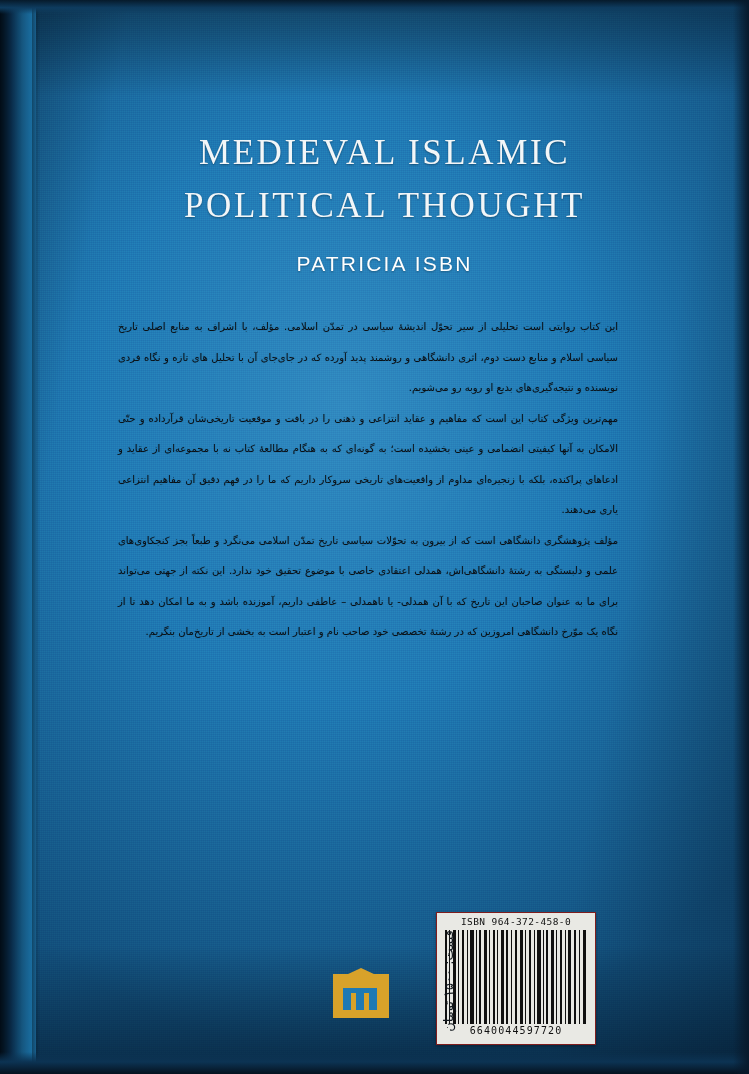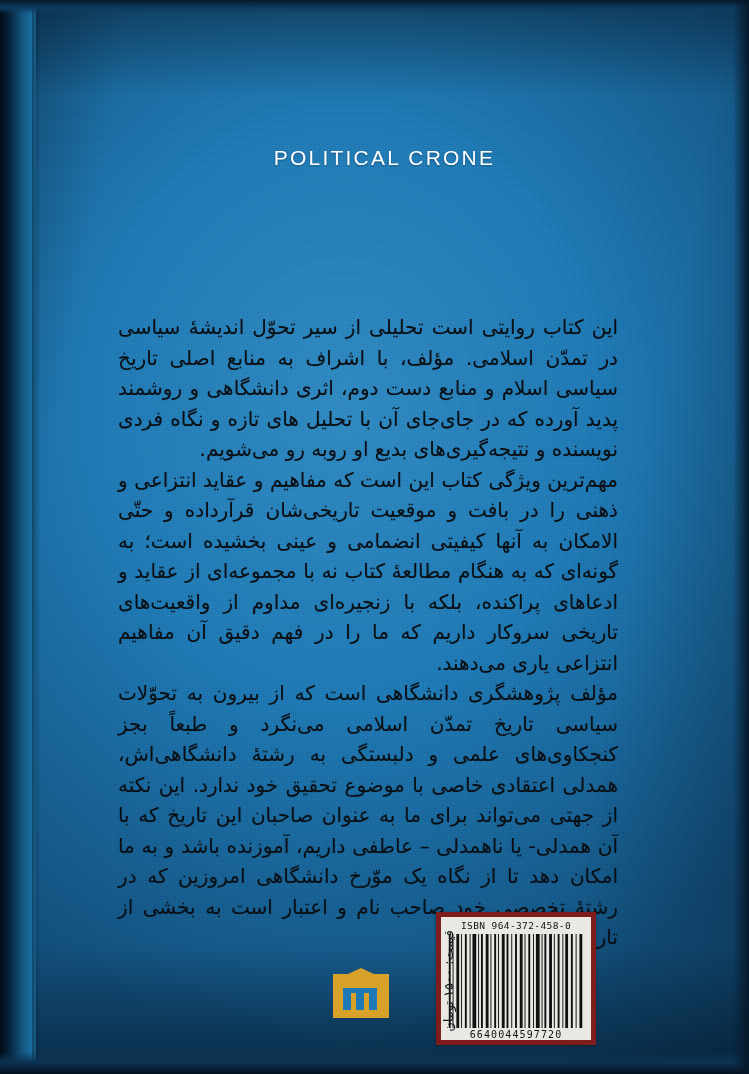--- a/index.html
+++ b/index.html
@@ -119,21 +119,21 @@
   .blurb {
     position: absolute;
     top: 312px;
     left: 118px;
     width: 500px;
     direction: rtl;
     text-align: justify;
     text-align-last: right;
     color: #0a0f14;
     font-family: "DejaVu Sans", sans-serif;
-    font-size: 20px;
+    font-size: 10px;
     line-height: 30.5px;
     text-shadow: 0 0 1px rgba(0,0,0,0.25);
   }
   .blurb p {
     margin: 0 0 0 0;
   }
 
   
   .publisher-logo {
     position: absolute;
@@ -145,21 +145,21 @@
   .publisher-logo svg { display: block; }
 
   
   .barcode-block {
     position: absolute;
     left: 436px;
     top: 912px;
     width: 160px;
     height: 133px;
     background: #e9e9e4;
-    border: 5px solid #7f1d1d;
+    border: 1px solid #7f1d1d;
     box-shadow: 0 1px 3px rgba(0,0,0,0.35);
     padding: 3px 4px 2px 4px;
     box-sizing: border-box;
   }
   .isbn-text {
     font-family: "DejaVu Sans Mono", monospace;
     font-size: 9.5px;
     color: #111;
     text-align: center;
     letter-spacing: 0.4px;
@@ -199,21 +199,23 @@
 </head>
 <body>
 
 <div id="book-back-cover">
 
   <div class="cloth-texture"></div>
 
   <div class="content">
 
     <div class="title-block">
-      <div class="book-author">POLITICAL CRONE</div>
+      <div class="book-title">MEDIEVAL ISLAMIC
+POLITICAL THOUGHT</div>
+      <div class="book-author">PATRICIA ISBN</div>
     </div>
 
     <div class="blurb">
       <p>این کتاب روایتی است تحلیلی از سیر تحوّل اندیشهٔ سیاسی در تمدّن اسلامی. مؤلف، با اشراف به منابع اصلی تاریخ سیاسی اسلام و منابع دست دوم، اثری دانشگاهی و روشمند پدید آورده که در جای‌جای آن با تحلیل های تازه و نگاه فردی نویسنده و نتیجه‌گیری‌های بدیع او روبه رو می‌شویم.</p>
       <p>مهم‌ترین ویژگی کتاب این است که مفاهیم و عقاید انتزاعی و ذهنی را در بافت و موقعیت تاریخی‌شان قرآرداده و حتّی الامکان به آنها کیفیتی انضمامی و عینی بخشیده است؛ به گونه‌ای که به هنگام مطالعهٔ کتاب نه با مجموعه‌ای از عقاید و ادعاهای پراکنده، بلکه با زنجیره‌ای مداوم از واقعیت‌های تاریخی سروکار داریم که ما را در فهم دقیق آن مفاهیم انتزاعی یاری می‌دهند.</p>
       <p>مؤلف پژوهشگری دانشگاهی است که از بیرون به تحوّلات سیاسی تاریخ تمدّن اسلامی می‌نگرد و طبعاً بجز کنجکاوی‌های علمی و دلبستگی به رشتهٔ دانشگاهی‌اش، همدلی اعتقادی خاصی با موضوع تحقیق خود ندارد. این نکته از جهتی می‌تواند برای ما به عنوان صاحبان این تاریخ که با آن همدلی- یا ناهمدلی – عاطفی داریم، آموزنده باشد و به ما امکان دهد تا از نگاه یک موّرخ دانشگاهی امروزین که در رشتهٔ تخصصی خود صاحب نام و اعتبار است به بخشی از تاریخ‌مان بنگریم.</p>
     </div>
 
     <div class="publisher-logo">
       <svg width="56" height="50" viewBox="0 0 56 50" xmlns="http://www.w3.org/2000/svg">

